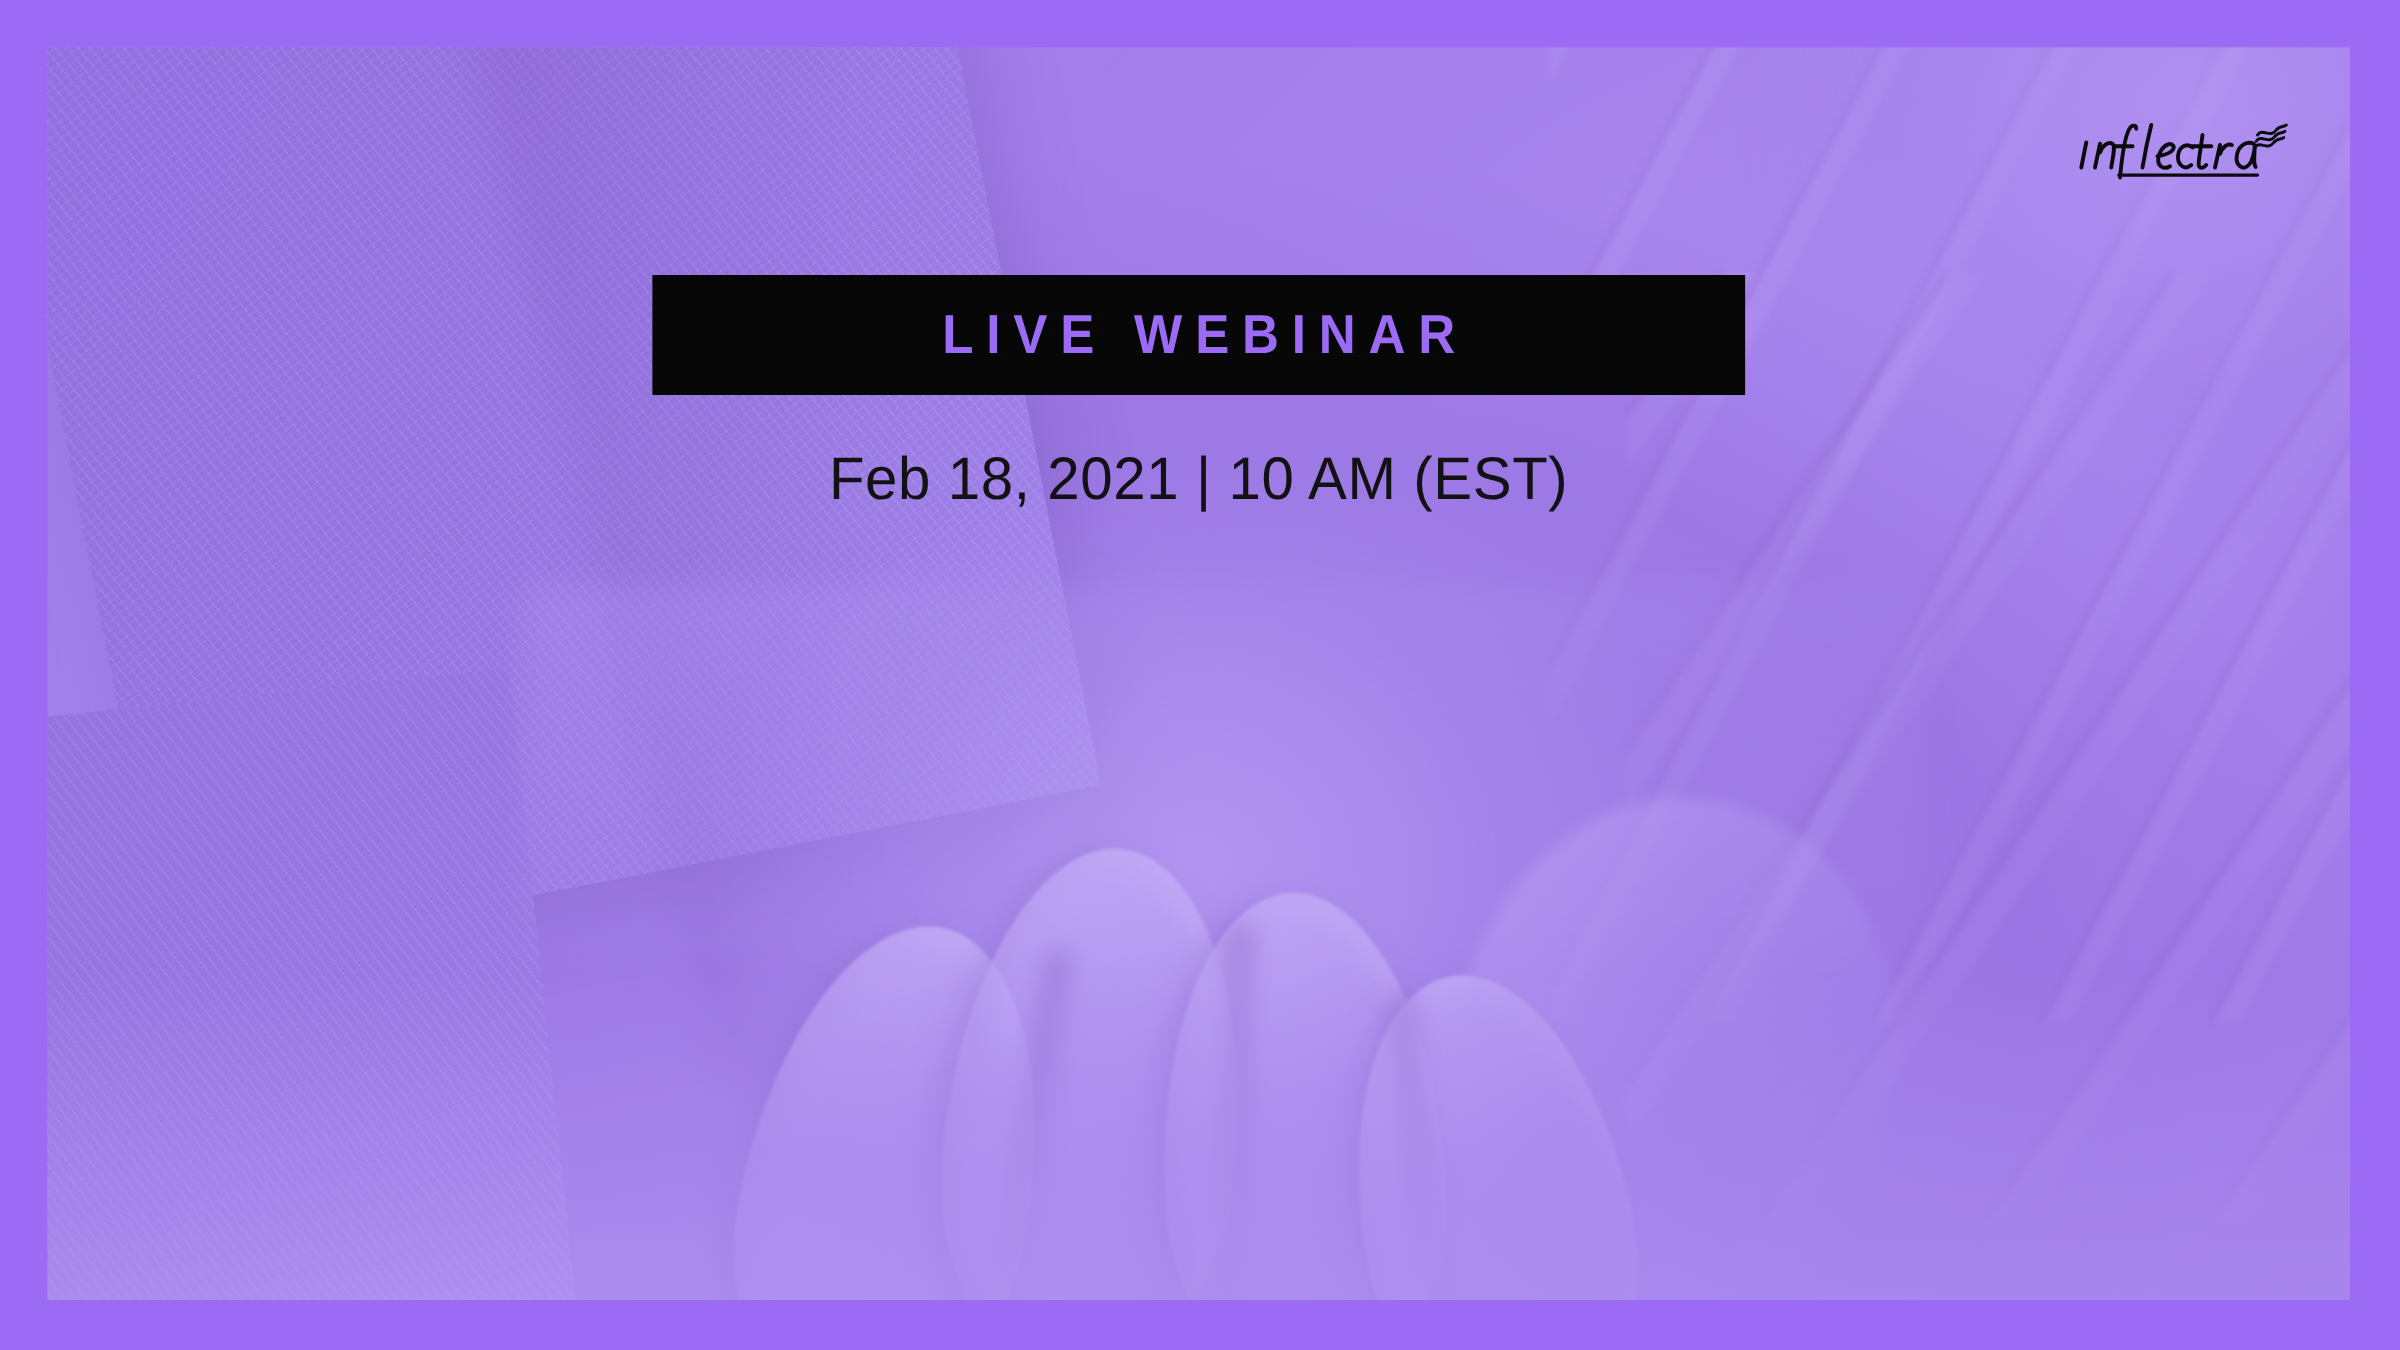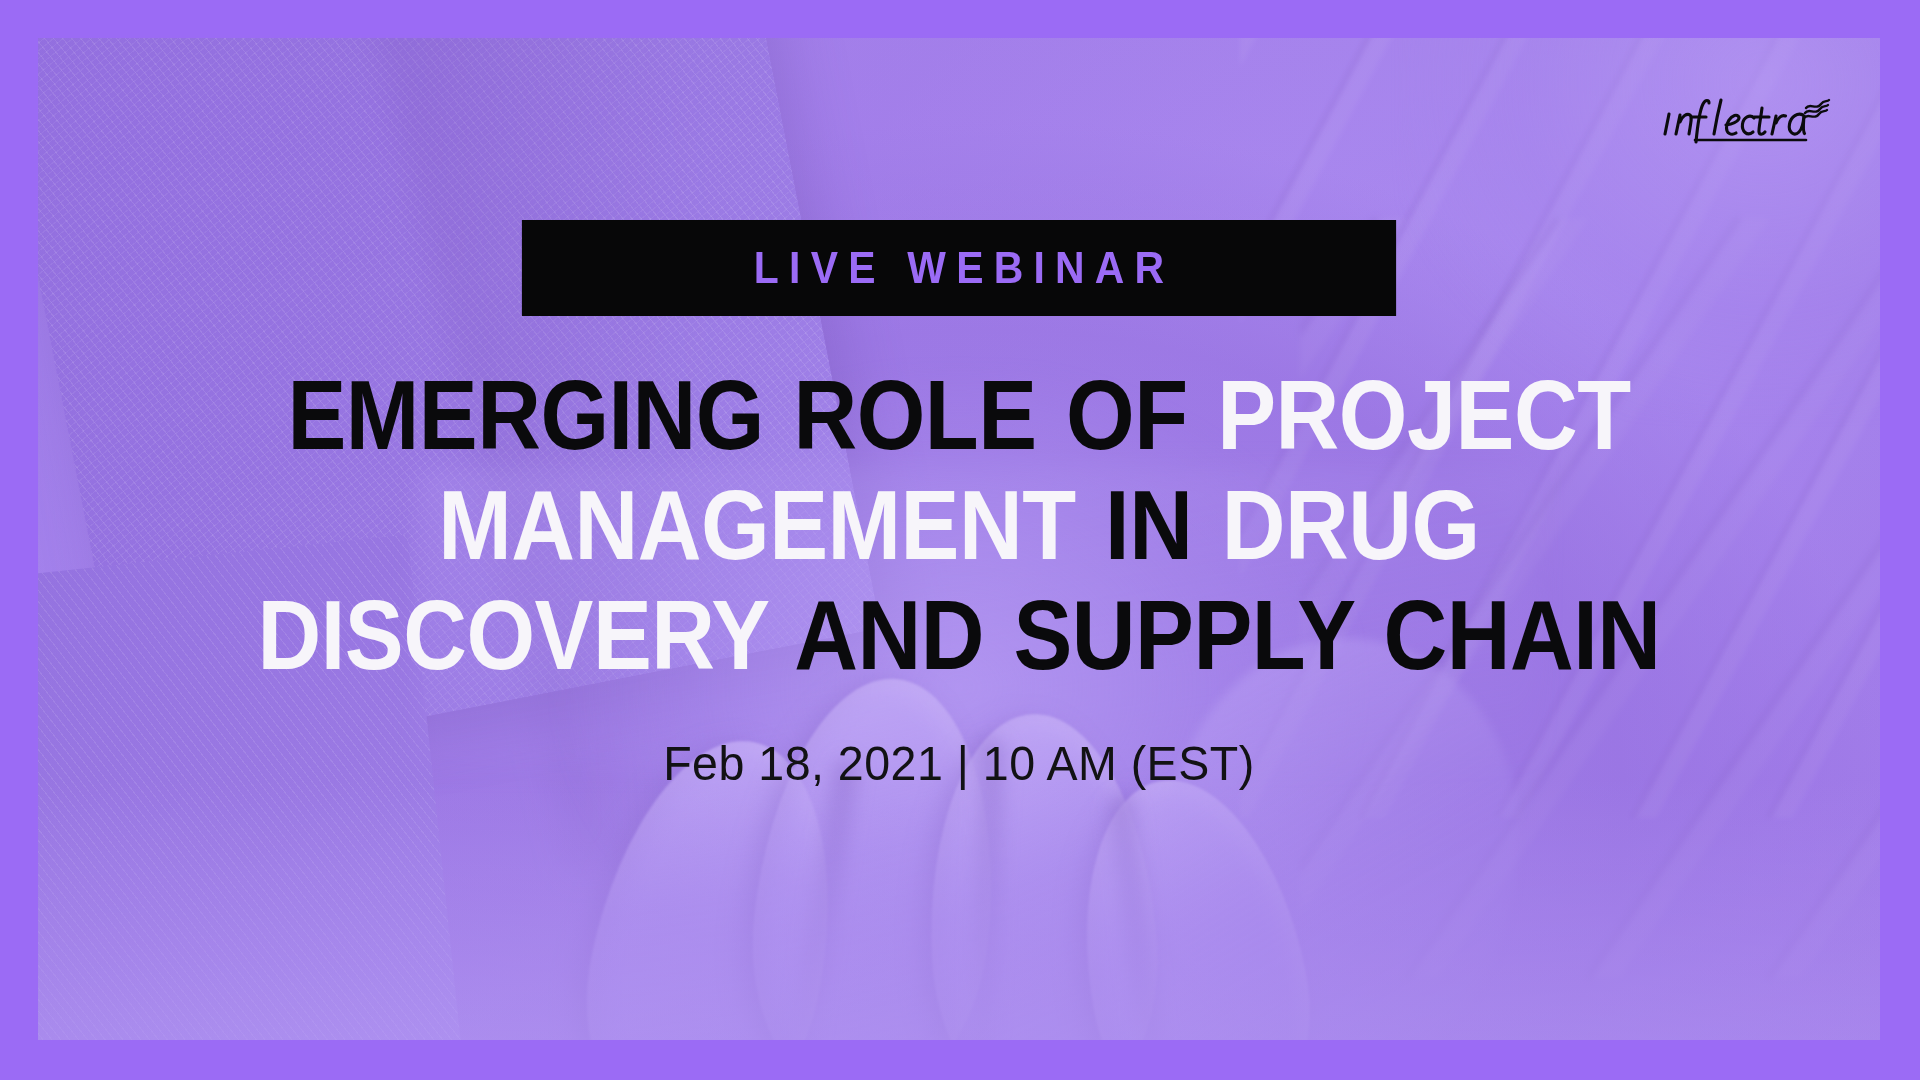--- a/index.html
+++ b/index.html
@@ -300,23 +300,18 @@
           <path d="M149 23 C153 17 159 26 164 19 C167 15 170 17 172 15"></path>
           <path d="M148 28 C152 22 158 31 163 24 C166 20 169 22 171 20"></path>
         </g>
       </svg>
     </div>
 
     <div class="content">
 
       <div class="badge">LIVE WEBINAR</div>
 
-      <div class="title">
-        <span class="t-line"><span class="dark">EMERGING ROLE OF</span> <span class="light">PROJECT</span></span>
-        <span class="t-line"><span class="light">MANAGEMENT</span> <span class="dark">IN</span> <span class="light">DRUG</span></span>
-        <span class="t-line"><span class="light">DISCOVERY</span> <span class="dark">AND SUPPLY CHAIN</span></span>
-      </div>
 
       <div class="datetime">Feb 18, 2021 | 10 AM (EST)</div>
 
     </div>
   </div>
 </div>
 
 </body></html>

